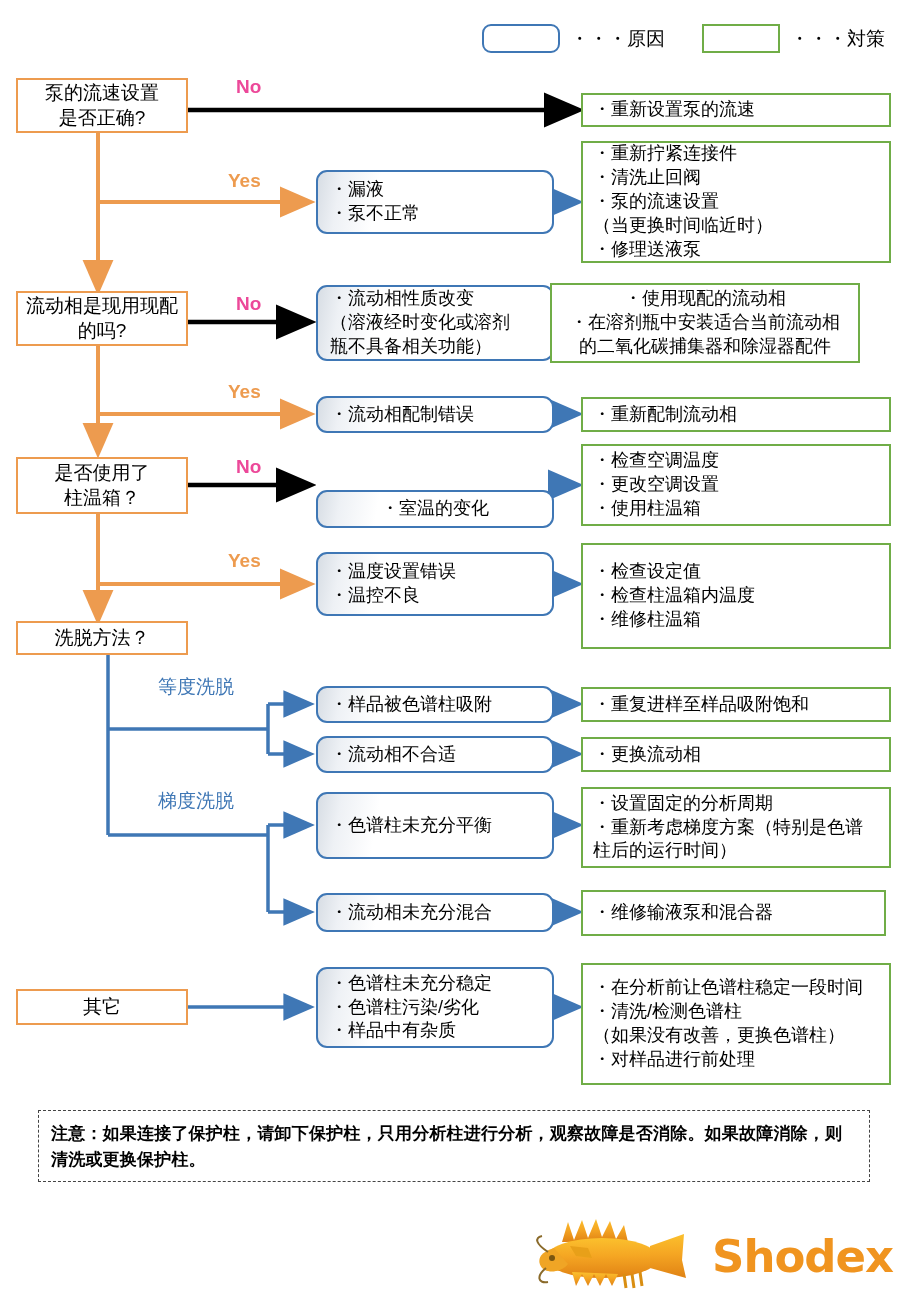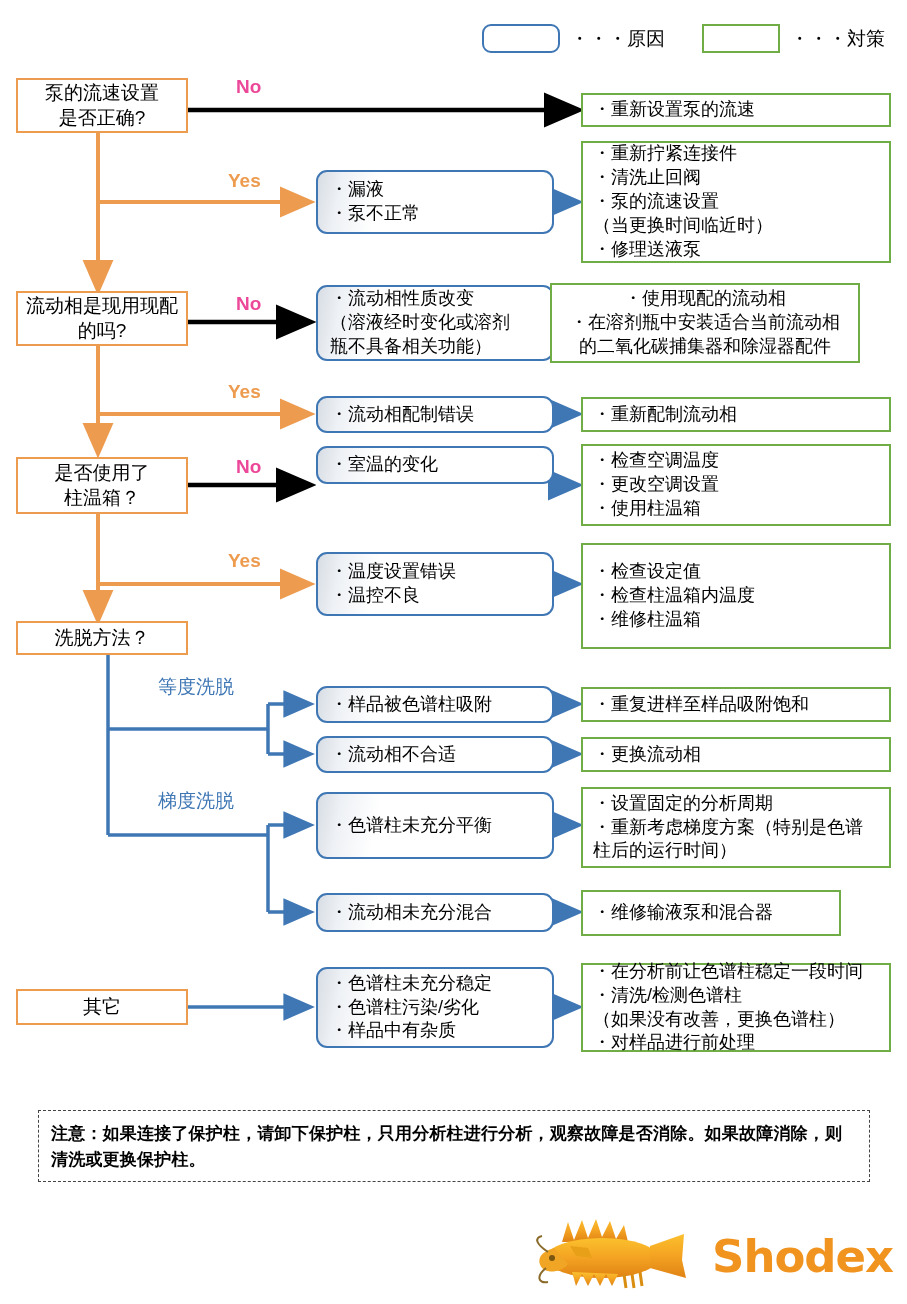--- a/index.html
+++ b/index.html
@@ -175,21 +175,21 @@
       <div>瓶不具备相关功能）</div>
     </div>
   </div>
 
   <div class="box cause" style="left:316px;top:396px;width:238px;height:37px;">
     <div class="inner">
       <div>・流动相配制错误</div>
     </div>
   </div>
 
-  <div class="box cause" style="left:316px;top:446px;width:238px;height:38px;">
+  <div class="box cause" style="left:316px;top:490px;width:238px;height:38px;text-align:center;">
     <div class="inner">
       <div>・室温的变化</div>
     </div>
   </div>
 
   <div class="box cause" style="left:316px;top:552px;width:238px;height:64px;">
     <div class="inner">
       <div>・温度设置错误</div>
       <div>・温控不良</div>
     </div>
@@ -286,27 +286,27 @@
   </div>
 
   <div class="box fix" style="left:581px;top:787px;width:310px;height:81px;">
     <div class="inner">
       <div>・设置固定的分析周期</div>
       <div>・重新考虑梯度方案（特别是色谱</div>
       <div>柱后的运行时间）</div>
     </div>
   </div>
 
-  <div class="box fix" style="left:581px;top:890px;width:260px;height:46px;">
+  <div class="box fix" style="left:581px;top:890px;width:305px;height:46px;">
     <div class="inner">
       <div>・维修输液泵和混合器</div>
     </div>
   </div>
 
-  <div class="box fix b" style="left:581px;top:963px;width:310px;height:89px;">
+  <div class="box fix b" style="left:581px;top:963px;width:310px;height:122px;">
     <div class="inner">
       <div class="bolder">・在分析前让色谱柱稳定一段时间</div>
       <div class="bolder">・清洗/检测色谱柱</div>
       <div>（如果没有改善，更换色谱柱）</div>
       <div>・对样品进行前处理</div>
     </div>
   </div>
 
   <div class="note" style="left:38px;top:1110px;width:832px;height:72px;">
     <span>注意：如果连接了保护柱，请卸下保护柱，只用分析柱进行分析，观察故障是否消除。如果故障消除，则清洗或更换保护柱。</span>

